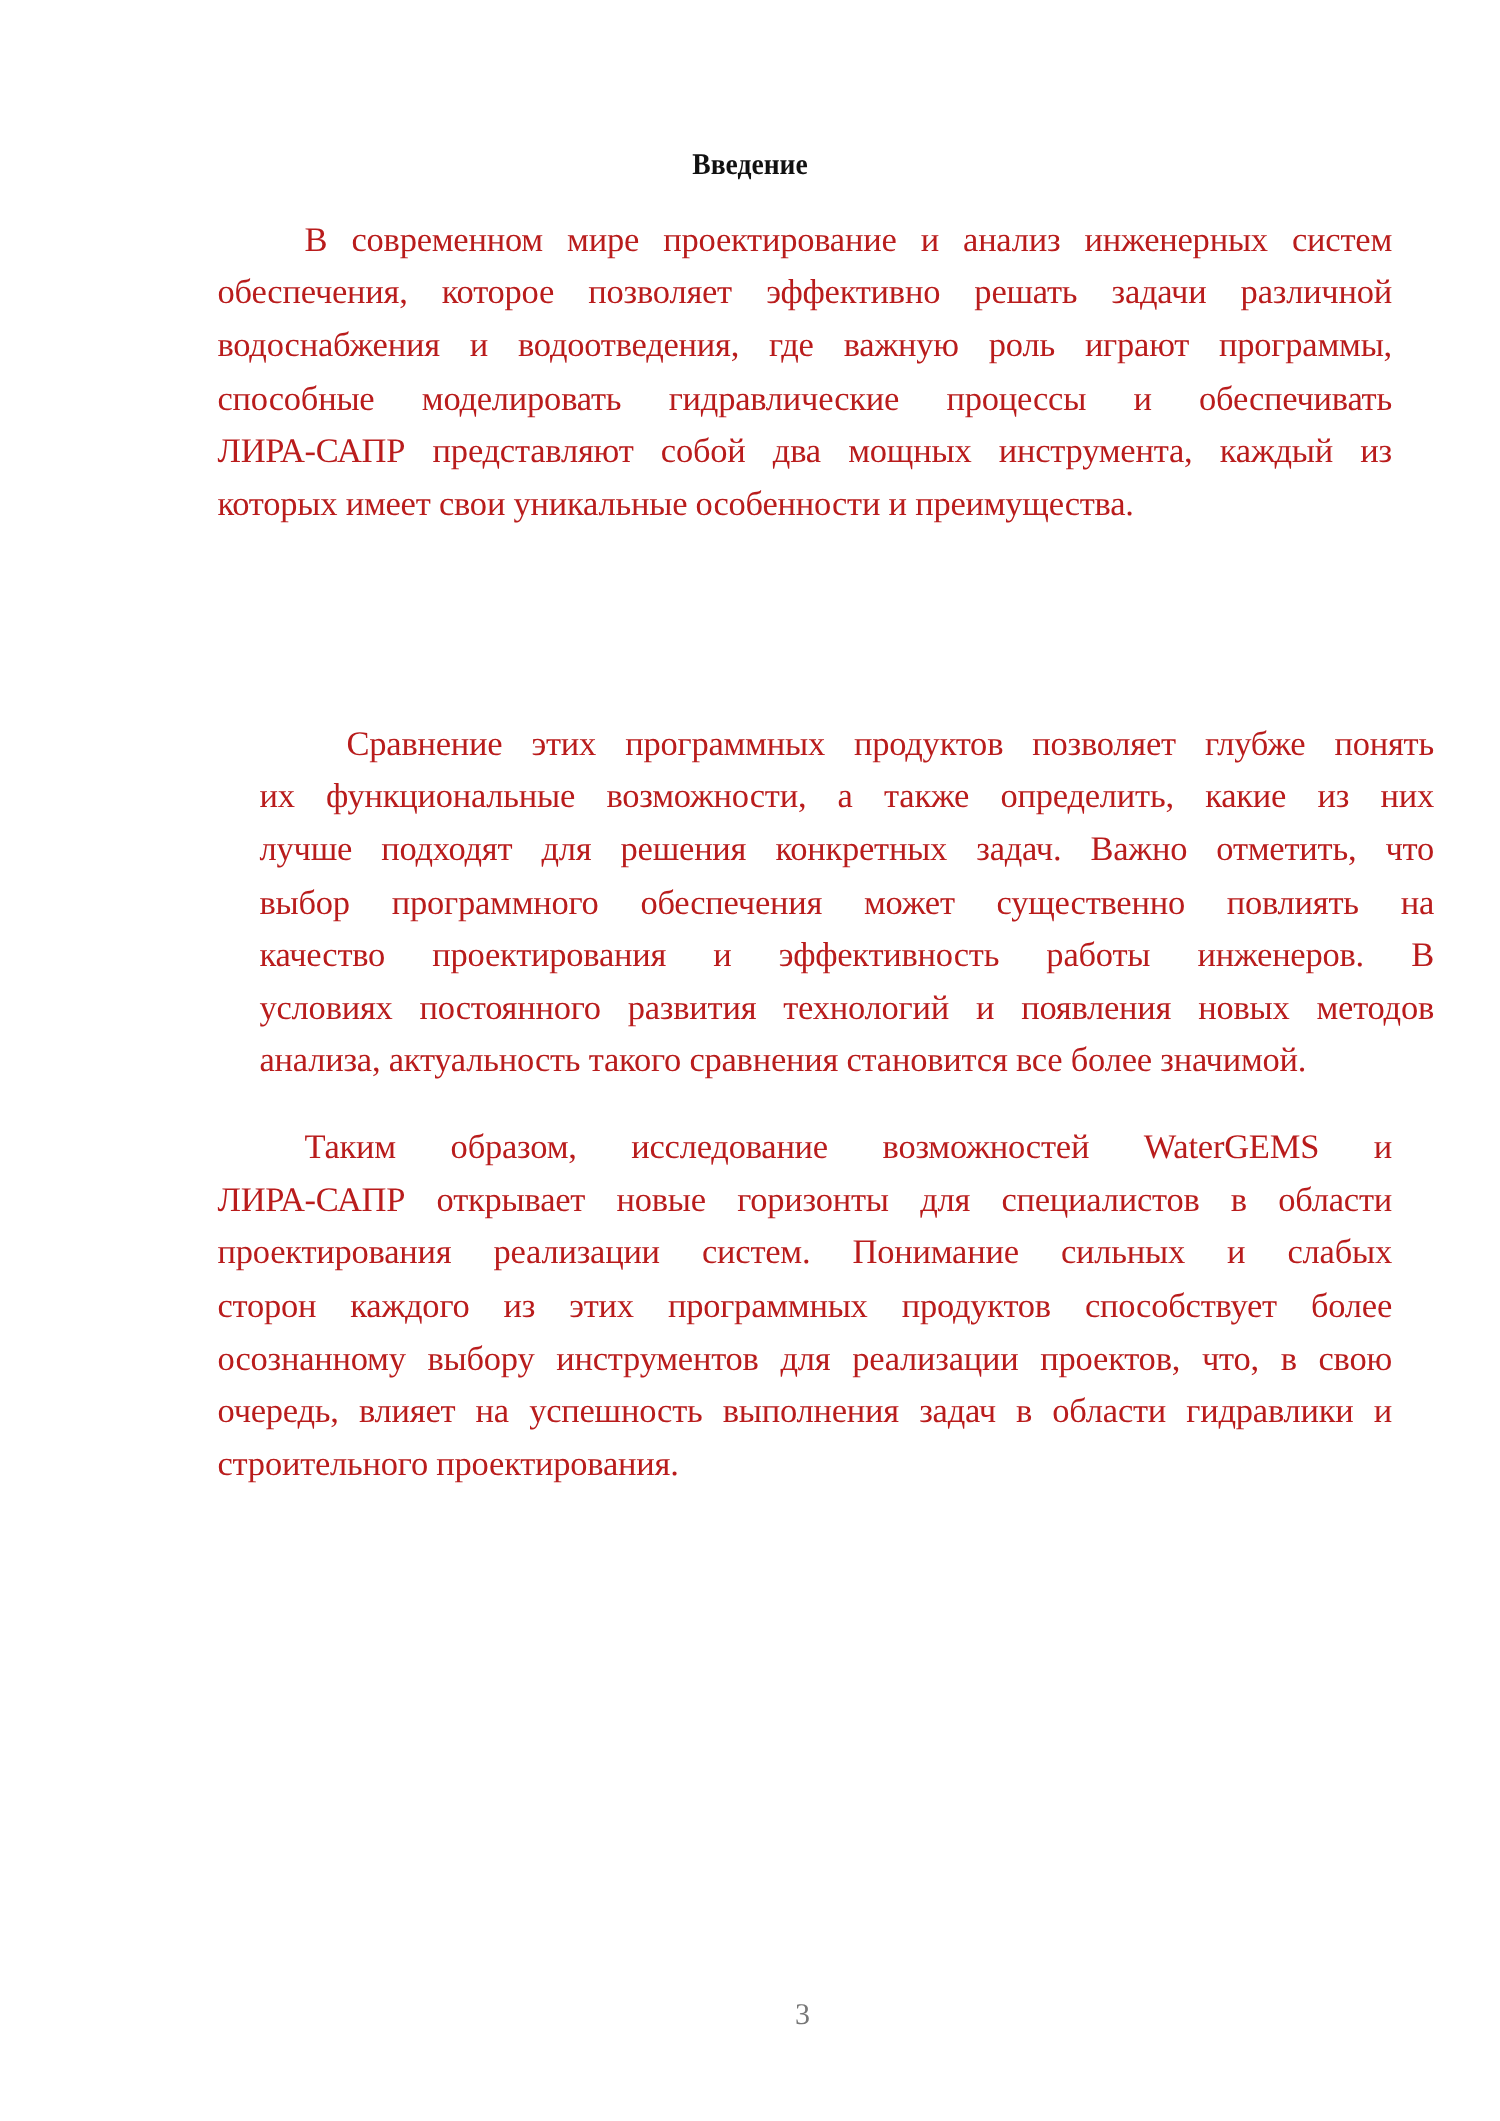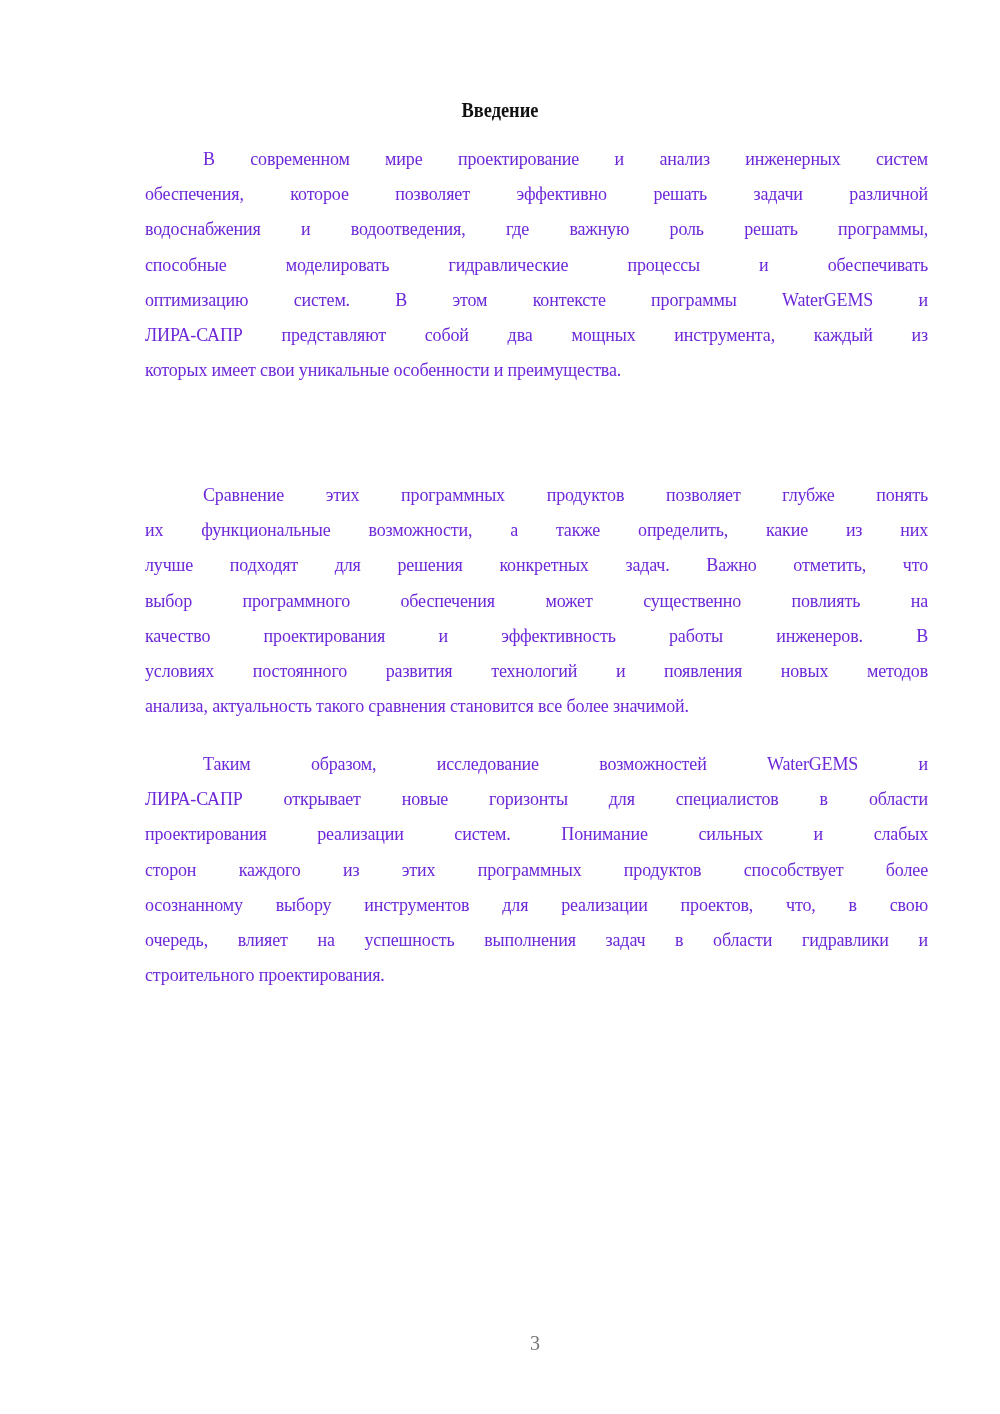--- a/index.html
+++ b/index.html
@@ -10,49 +10,48 @@
     font-family: "Liberation Serif", "DejaVu Serif", serif;
   }
   .title {
     position: absolute; left: 0; width: 1000px; top: 96px;
     text-align: center; font-weight: bold; font-size: 20px; line-height: 28px;
     color: #111;
     transform: scaleX(0.92);
   }
   .para {
     position: absolute; left: 145px; width: 783px;
-    font-size: 18px; line-height: 35.2px;
+    font-size: 23px; line-height: 35.2px;
     text-align: justify; text-indent: 58px;
     letter-spacing: -0.15px;
-    color: #6d28d9;
+    color: #b91c1c;
   }
   .line { display: block; text-align: justify; text-align-last: justify; text-indent: 0; white-space: nowrap; }
   .line.first { padding-left: 58px; }
   .line.last { text-align-last: left; }
   .p1 { top: 142px; }
-  .p2 { top: 478px; }
+  .p2 { top: 478px; margin-left: 28px; }
   .p3 { top: 747px; }
   .page-number {
     position: absolute; left: 0; width: 1070px; top: 1332px;
     text-align: center; font-size: 20px; color: #777777;
     font-family: "Liberation Serif", "DejaVu Serif", serif;
   }
 </style>
 </head>
 <body>
 
 <div class="page">
   <div class="title">Введение</div>
 
   <div class="para p1">
     <span class="line first">В современном мире проектирование и анализ инженерных систем</span>
     <span class="line">обеспечения, которое позволяет эффективно решать задачи различной</span>
-    <span class="line">водоснабжения и водоотведения, где важную роль решать программы,</span>
+    <span class="line">водоснабжения и водоотведения, где важную роль играют программы,</span>
     <span class="line">способные моделировать гидравлические процессы и обеспечивать</span>
-    <span class="line">оптимизацию систем. В этом контексте программы WaterGEMS и</span>
     <span class="line">ЛИРА-САПР представляют собой два мощных инструмента, каждый из</span>
     <span class="line last">которых имеет свои уникальные особенности и преимущества.</span>
   </div>
 
   <div class="para p2">
     <span class="line first">Сравнение этих программных продуктов позволяет глубже понять</span>
     <span class="line">их функциональные возможности, а также определить, какие из них</span>
     <span class="line">лучше подходят для решения конкретных задач. Важно отметить, что</span>
     <span class="line">выбор программного обеспечения может существенно повлиять на</span>
     <span class="line">качество проектирования и эффективность работы инженеров. В</span>

